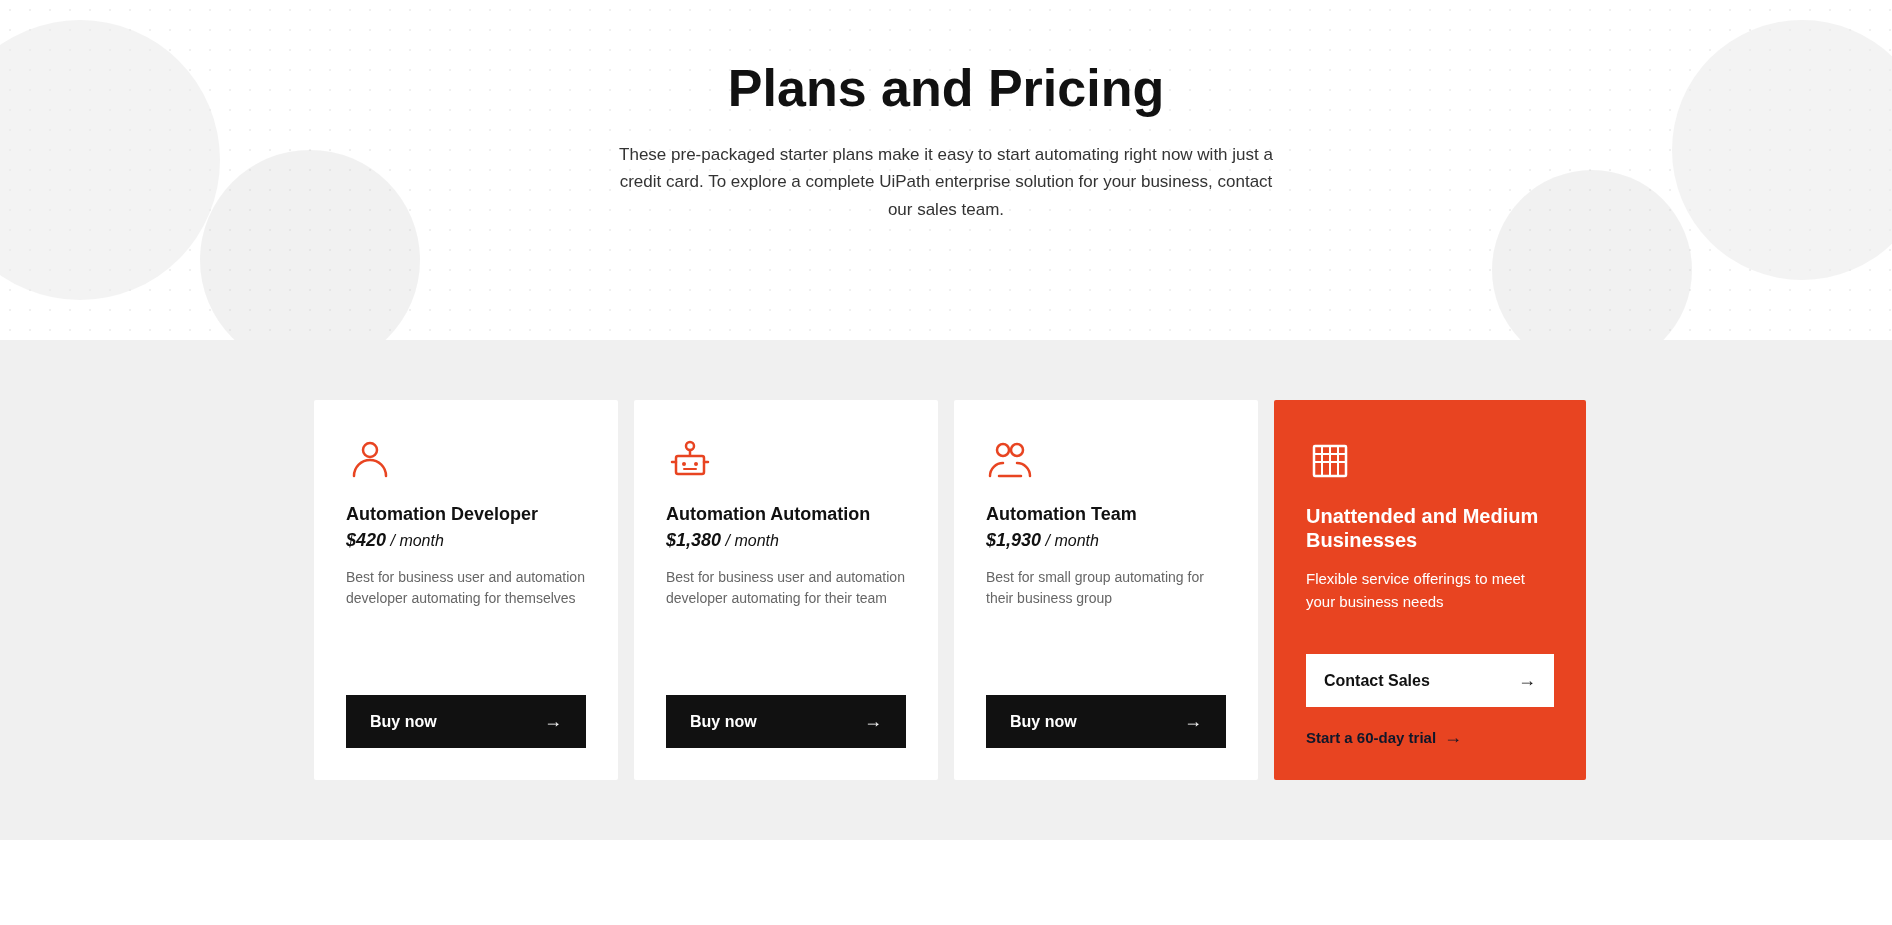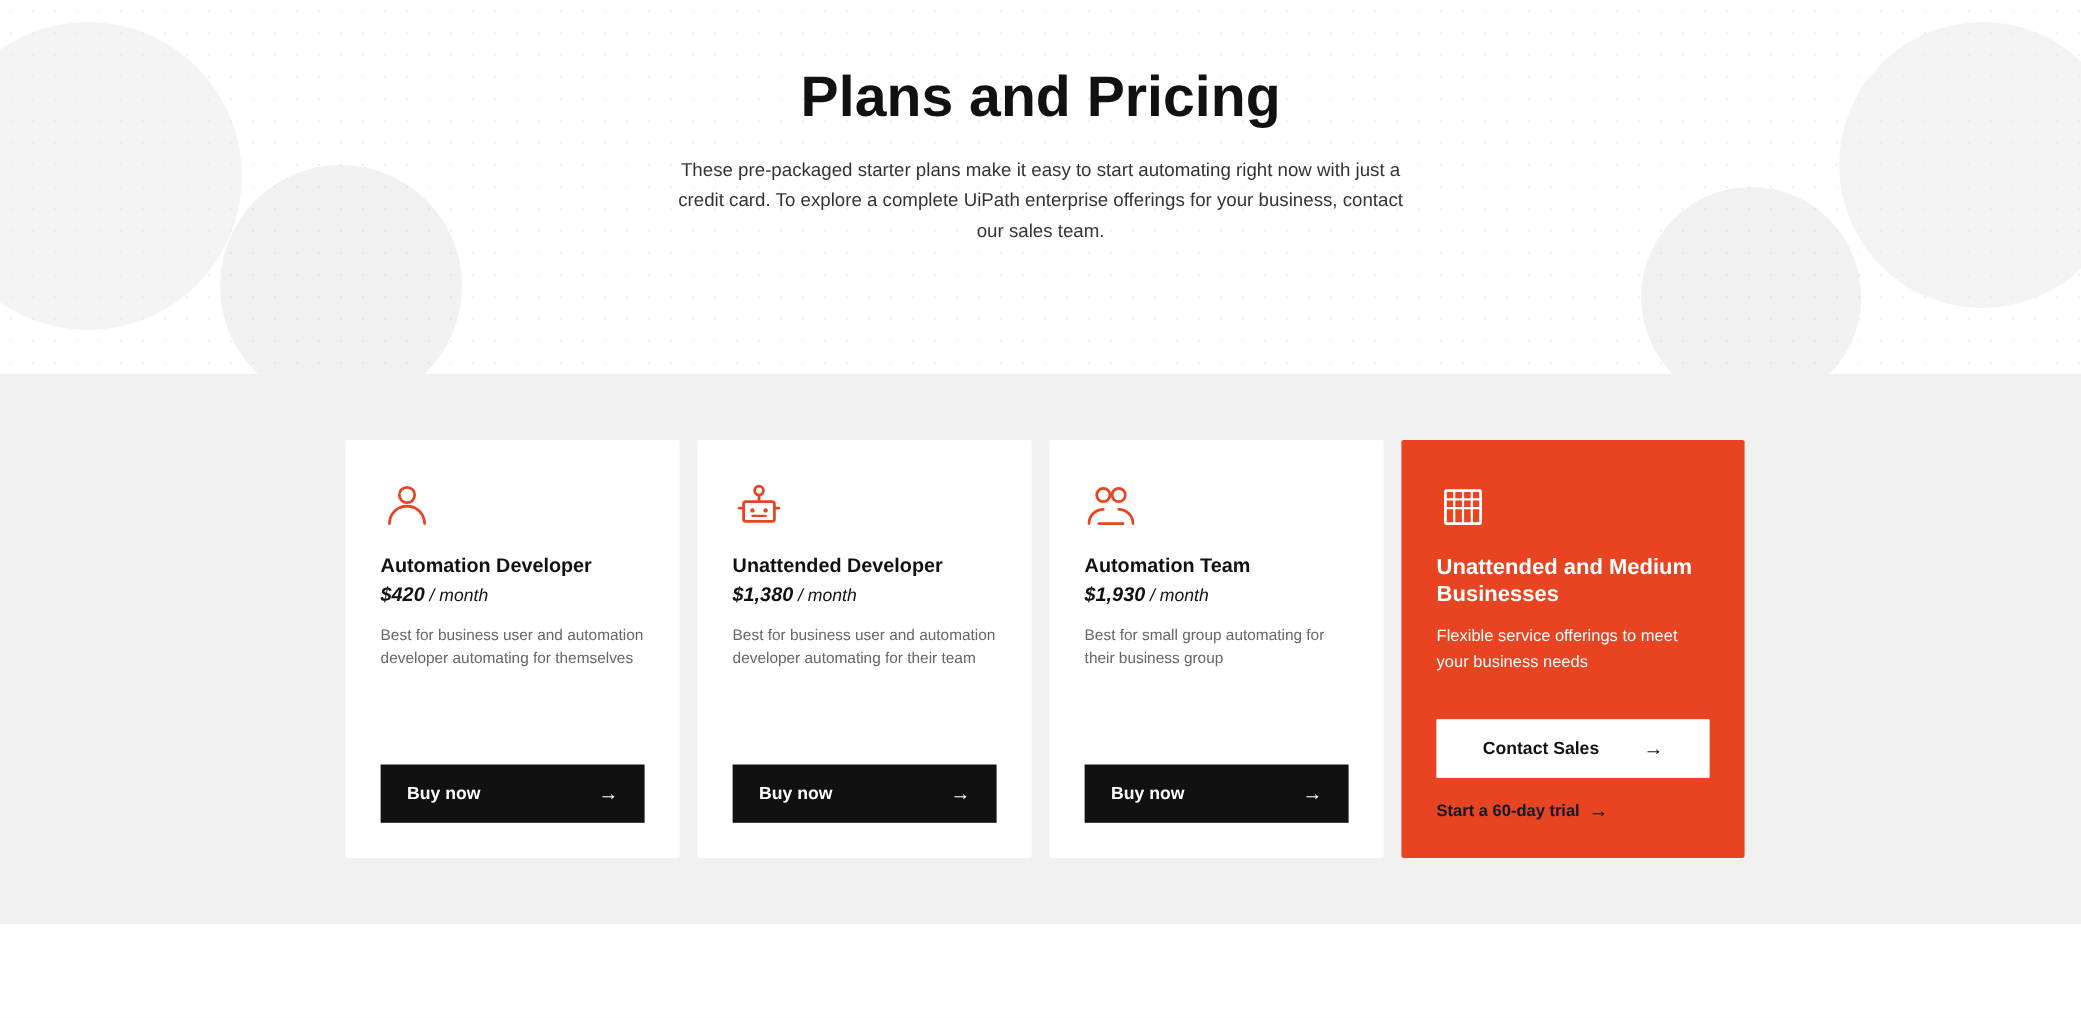--- a/index.html
+++ b/index.html
@@ -209,21 +209,21 @@
       margin-left: 12px;
     }
 
     .btn-contact {
       display: inline-flex;
       align-items: center;
       justify-content: space-between;
       background: #ffffff;
       color: #111111;
       border: 2px solid #ffffff;
-      padding: 14px 40px;
+      padding: 14px 16px;
       font-size: 16px;
       font-weight: 600;
       cursor: pointer;
       text-decoration: none;
       width: 100%;
       margin-bottom: 20px;
     }
 
     .btn-trial {
       display: inline-flex;
@@ -254,21 +254,21 @@
 </head>
 <body>
 
 <section class="hero">
   <div class="hero-bg-shape-left"></div>
   <div class="hero-bg-shape-right"></div>
   <div class="hero-bg-shape-left2"></div>
   <div class="hero-bg-shape-right2"></div>
   <div class="hero-content">
     <h1 class="hero-title">Plans and Pricing</h1>
-    <p class="hero-subtitle">These pre-packaged starter plans make it easy to start automating right now with just a credit card. To explore a complete UiPath enterprise offerings for your business, contact our sales team.</p>
+    <p class="hero-subtitle">These pre-packaged starter plans make it easy to start automating right now with just a credit card. To explore a complete UiPath enterprise solution for your business, contact our sales team.</p>
   </div>
 </section>
 
 <section class="pricing-section">
   <div class="pricing-grid">
 
     <div class="pricing-card">
       <div class="plan-icon icon-person">
         <svg viewBox="0 0 48 48" fill="none" xmlns="http://www.w3.org/2000/svg">
           <circle cx="24" cy="14" r="7" stroke="#e84421" stroke-width="2.5" fill="none"></circle>
@@ -292,21 +292,21 @@
           <rect x="10" y="20" width="28" height="18" rx="2" stroke="#e84421" stroke-width="2.5" fill="none"></rect>
           <circle cx="24" cy="10" r="4" stroke="#e84421" stroke-width="2.5" fill="none"></circle>
           <line x1="24" y1="14" x2="24" y2="20" stroke="#e84421" stroke-width="2.5"></line>
           <circle cx="18" cy="28" r="2" fill="#e84421"></circle>
           <circle cx="30" cy="28" r="2" fill="#e84421"></circle>
           <line x1="18" y1="33" x2="30" y2="33" stroke="#e84421" stroke-width="2" stroke-linecap="round"></line>
           <line x1="6" y1="26" x2="10" y2="26" stroke="#e84421" stroke-width="2.5" stroke-linecap="round"></line>
           <line x1="38" y1="26" x2="42" y2="26" stroke="#e84421" stroke-width="2.5" stroke-linecap="round"></line>
         </svg>
       </div>
-      <div class="plan-name">Unattended Developer</div>
+      <div class="plan-name">Automation Automation</div>
       <div class="plan-price">
         <span class="amount">$1,380</span><span class="period"> / month</span>
       </div>
       <div class="plan-description">Best for business user and automation developer automating for their team</div>
       <button class="btn-buy">
         <span>Buy now</span>
         <span class="btn-arrow">→</span>
       </button>
     </div>
 

